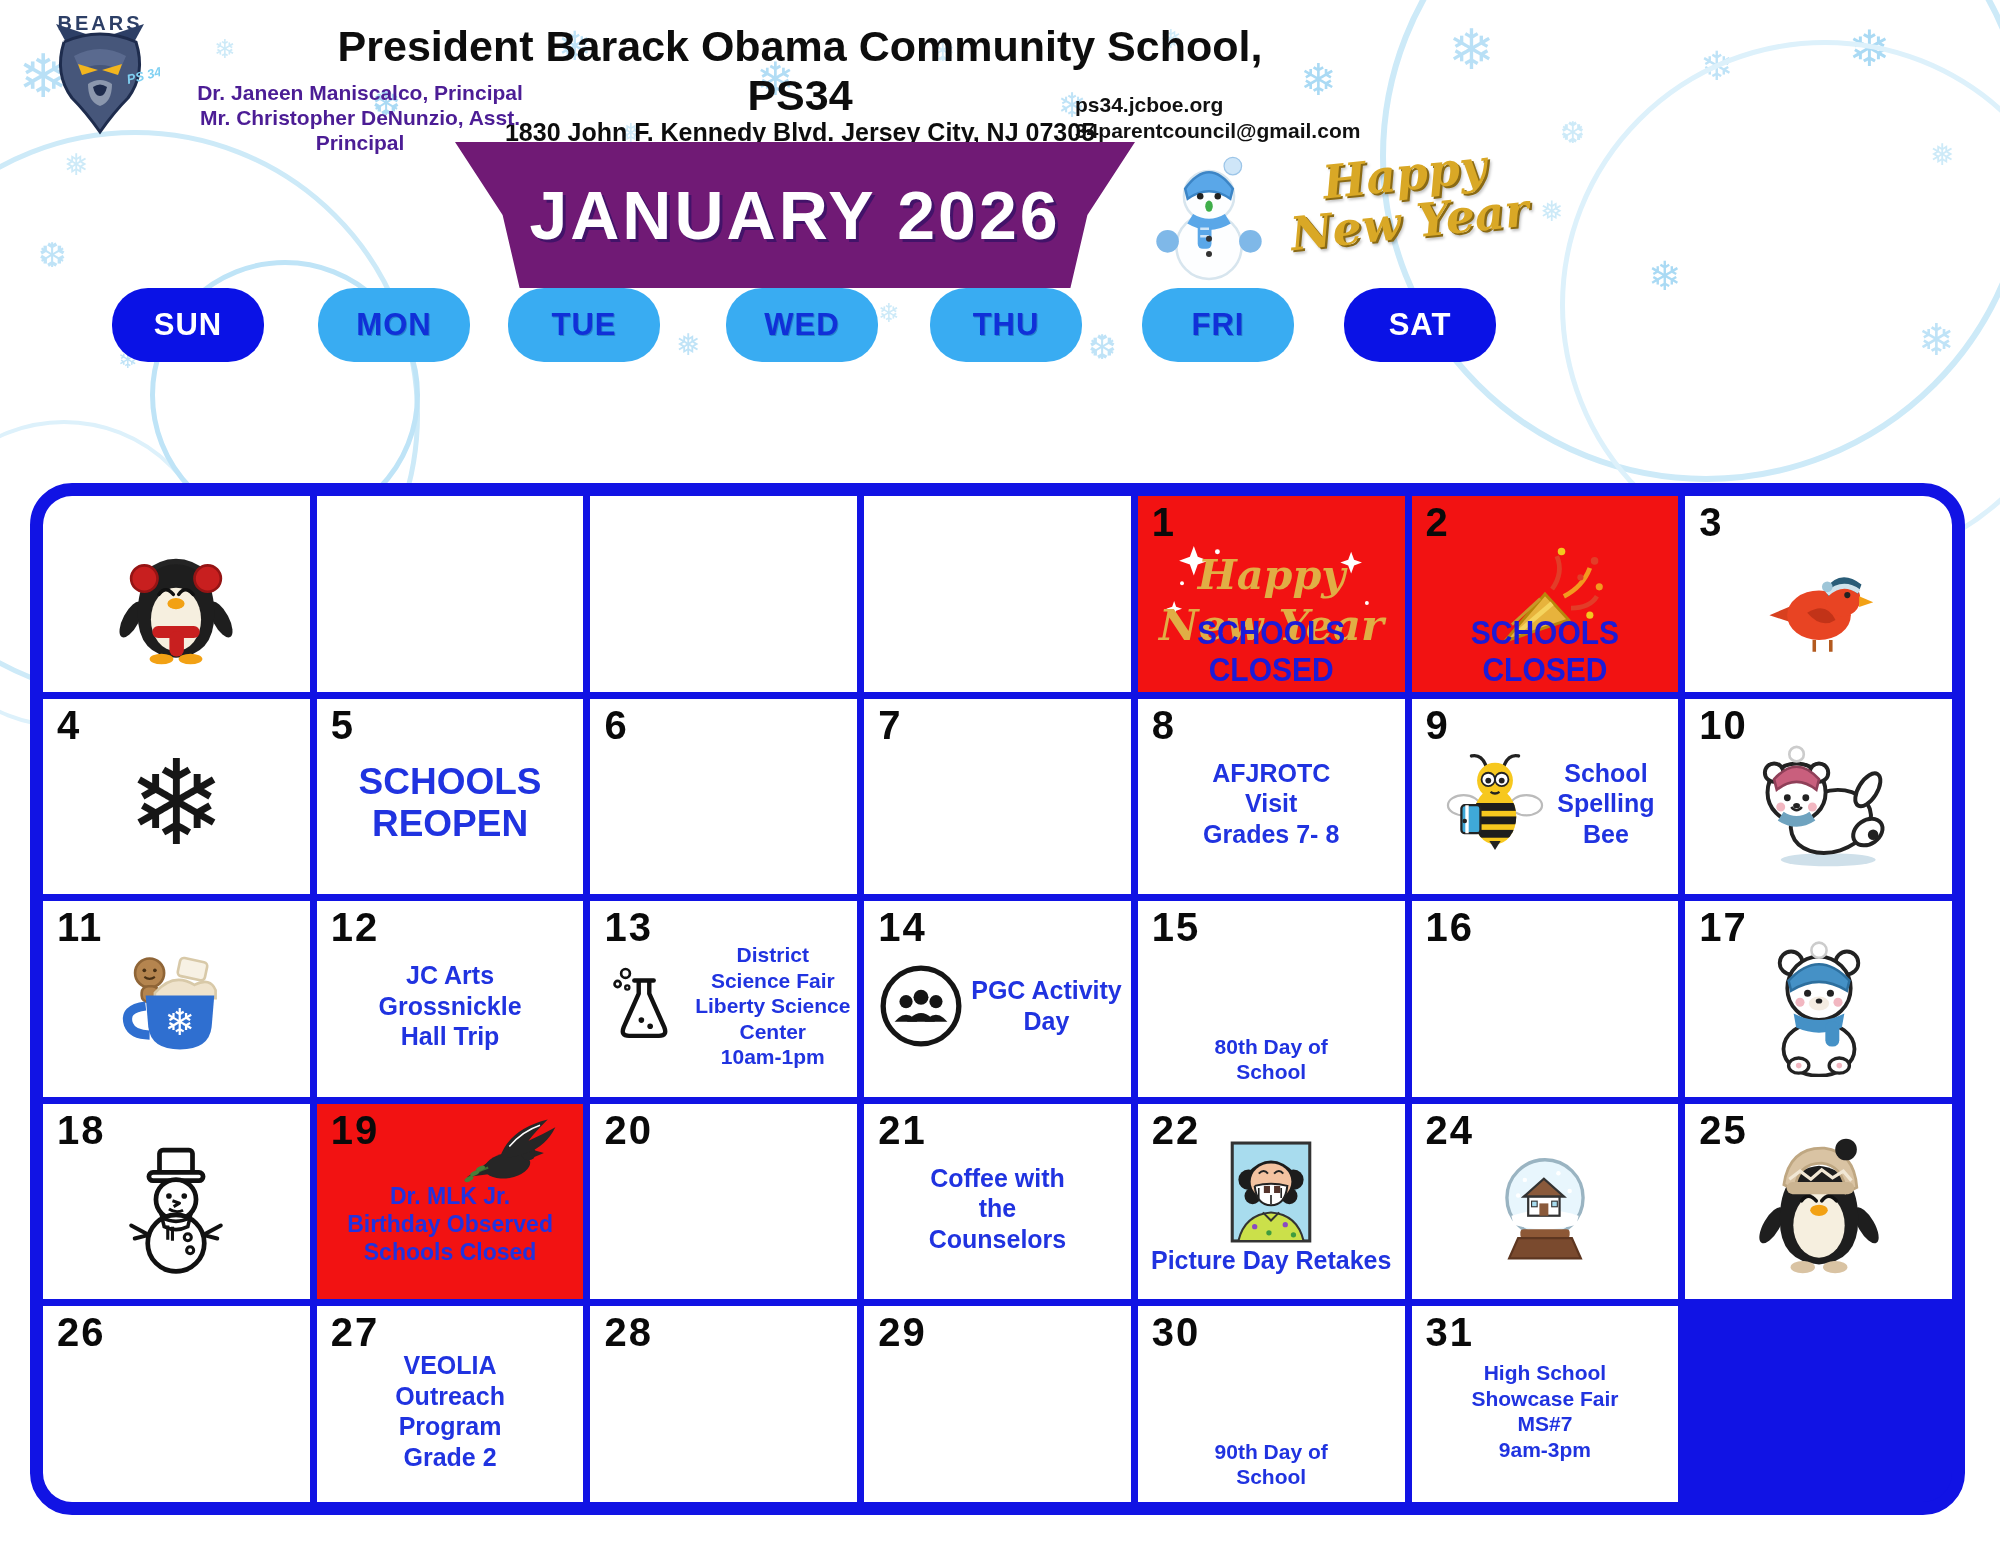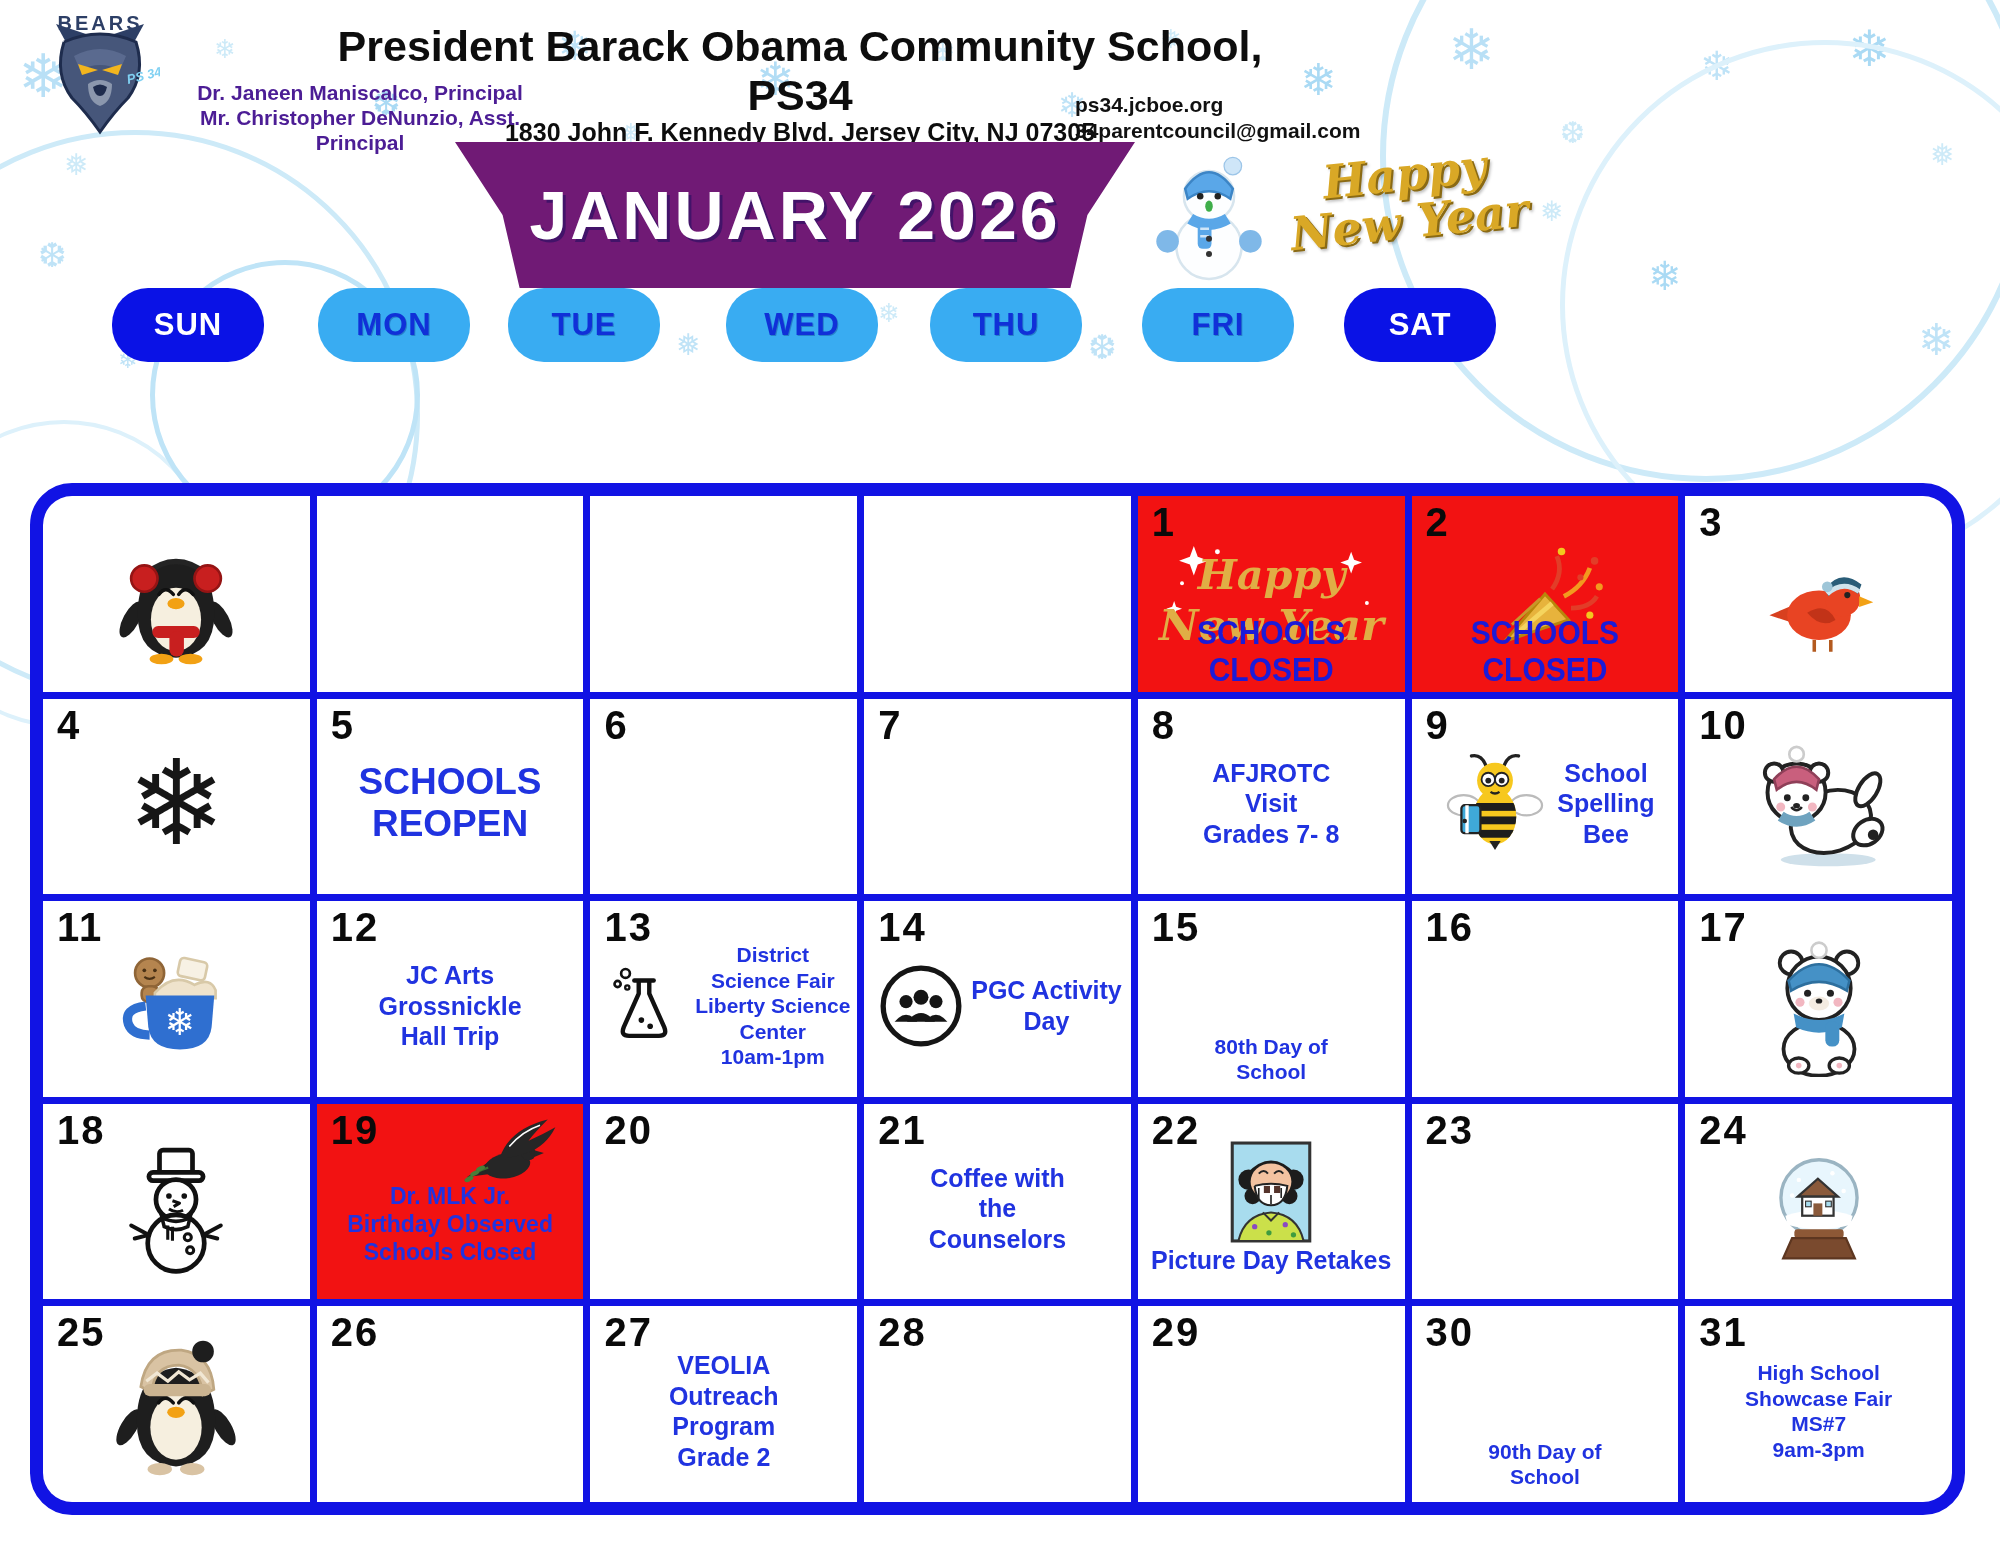--- a/index.html
+++ b/index.html
@@ -503,24 +503,20 @@
               <circle cx="38" cy="90" r="2.6" fill="#3f9c3f"></circle>
  <circle cx="54" cy="82" r="2.6" fill="#8a4ac2"></circle>
               <circle cx="62" cy="92" r="2.6" fill="#3f9c3f"></circle>
  <path d="M32 70 L40 78 L48 70" fill="none" stroke="#333" stroke-width="2"></path>
             </svg>
           </span>
           <div class="event">Picture Day Retakes</div>
         </div>
       </div>
       <div class="cell">
-        <span class="daynum">23</span>
-        <div class="content"></div>
-      </div>
-      <div class="cell">
         <span class="daynum">24</span>
         <div class="content">
           <span class="icon">
             <svg viewBox="0 0 100 112" style="width:112px;height:126px">
  <circle cx="50" cy="46" r="34" fill="#e8f6fd" stroke="#9ab4c2" stroke-width="3"></circle>
  <path d="M20 62 Q50 52 80 62 L78 70 Q50 78 22 70 Z" fill="#fff"></path>
  <polygon points="31,45 49,29 67,45" fill="#8a5a3b" stroke="#333" stroke-width="2"></polygon>
  <rect x="35" y="45" width="28" height="17" fill="#fff" stroke="#333" stroke-width="2"></rect>
  <rect x="45" y="51" width="8" height="11" fill="#8a5a3b"></rect>
  <rect x="38" y="49" width="5" height="5" fill="#a8dcee" stroke="#333" stroke-width="1"></rect>

